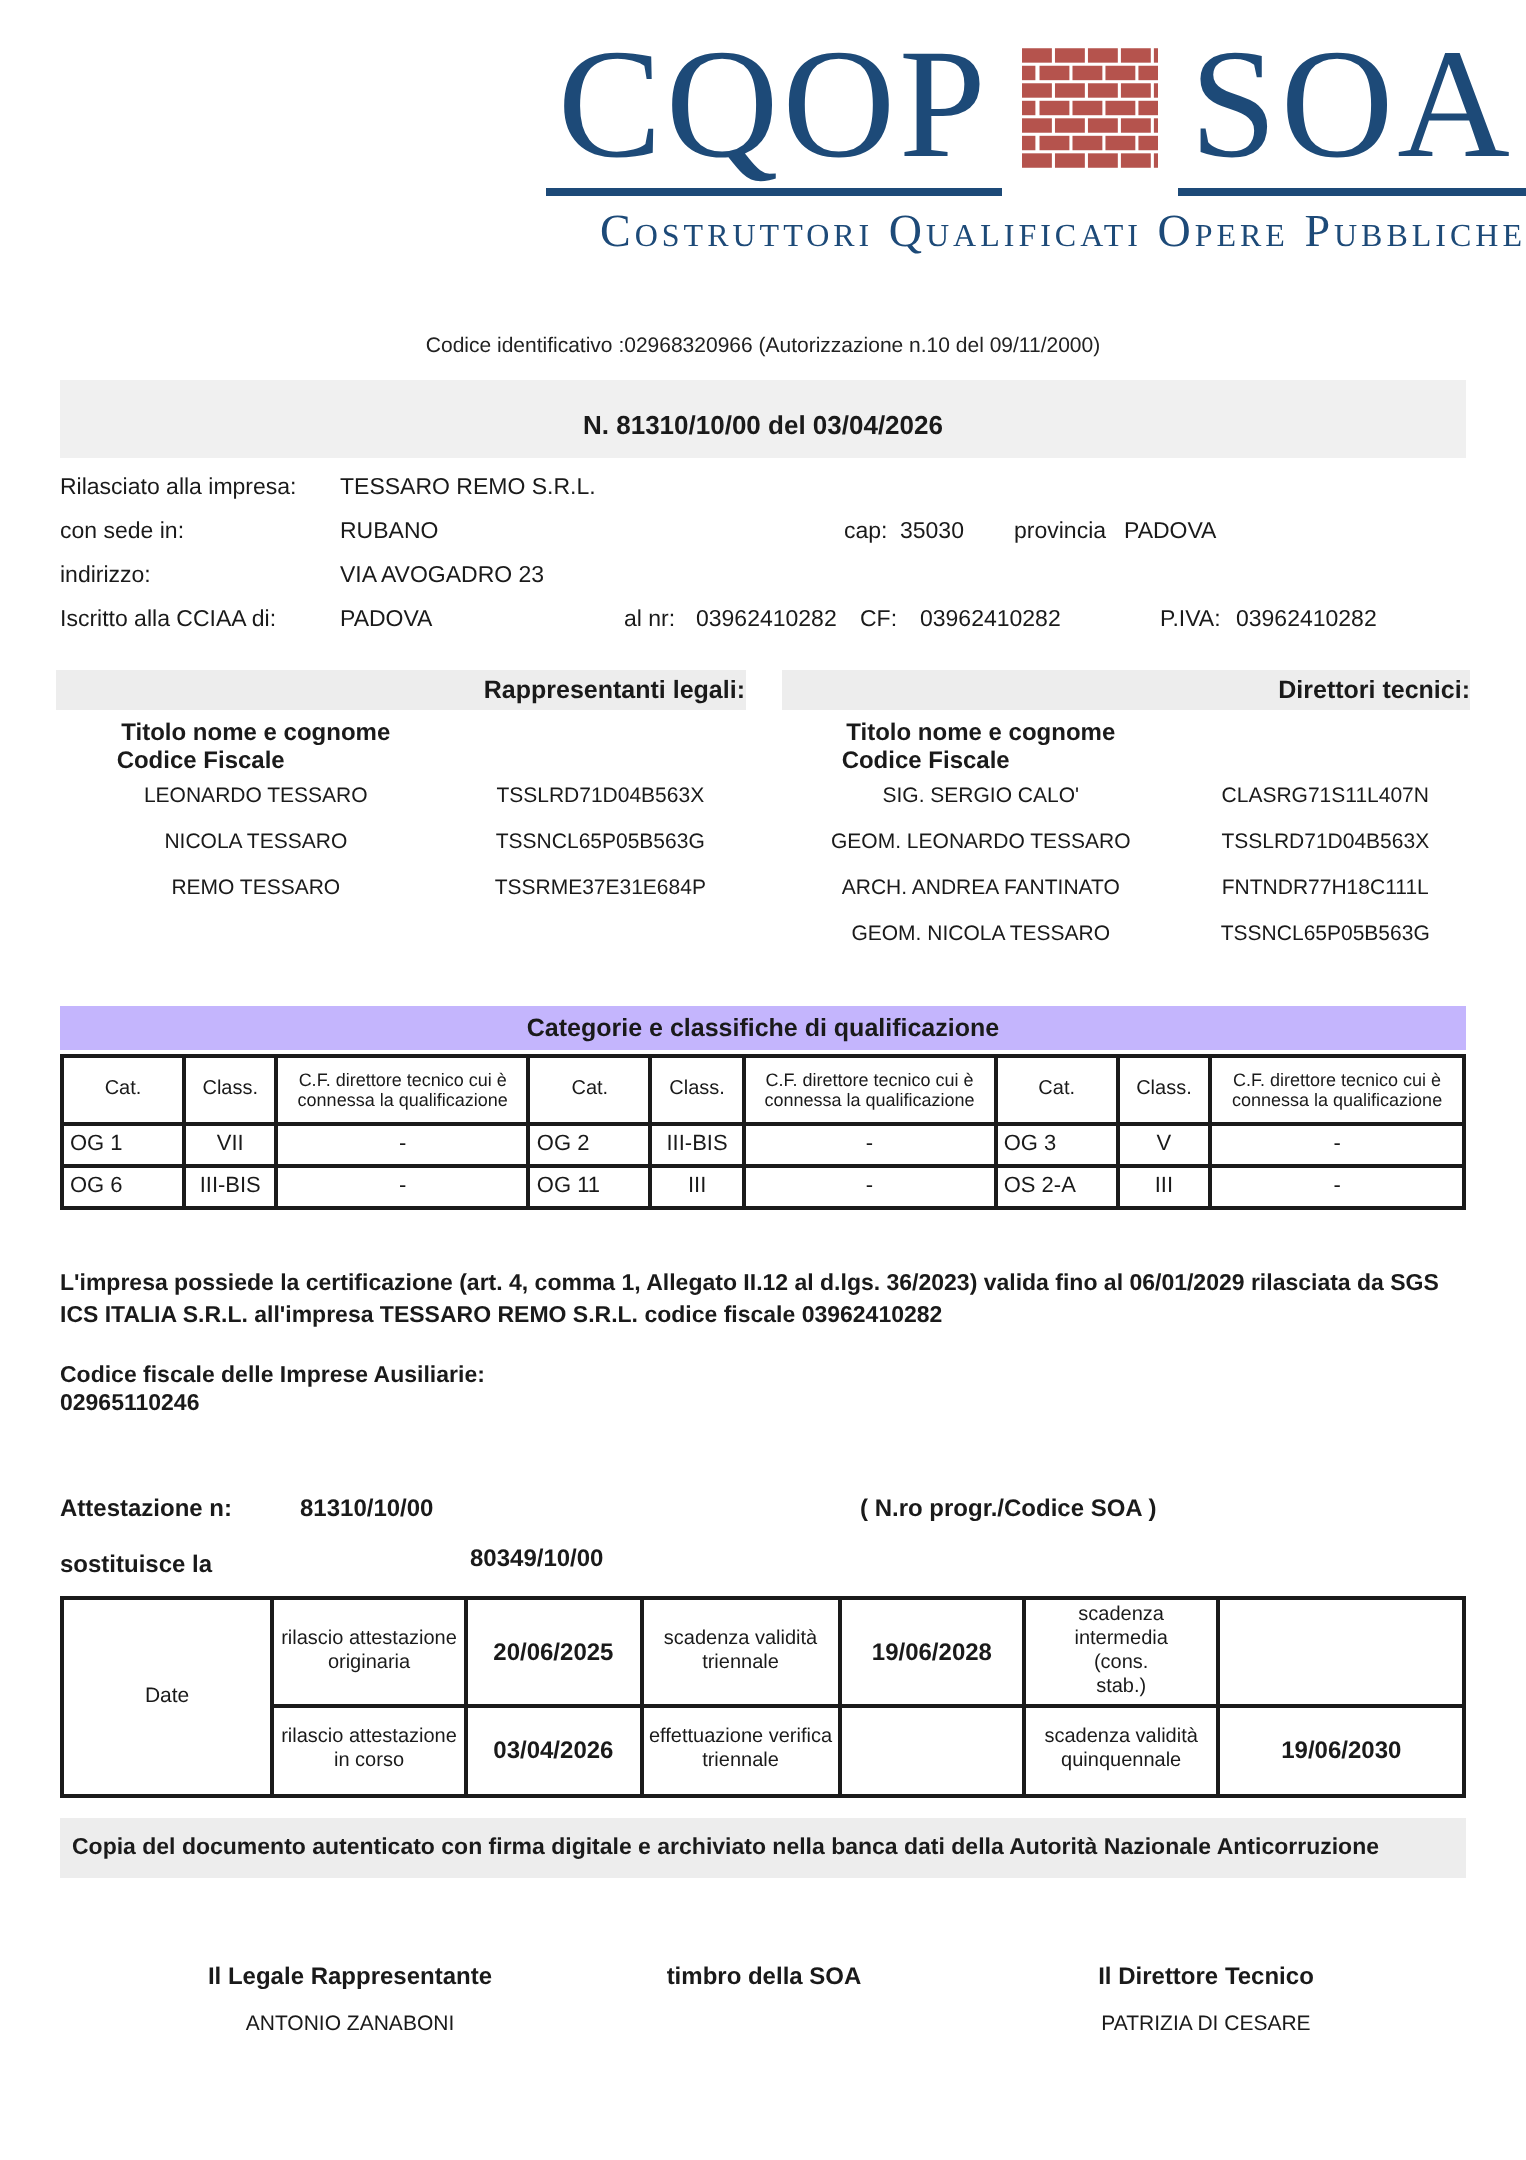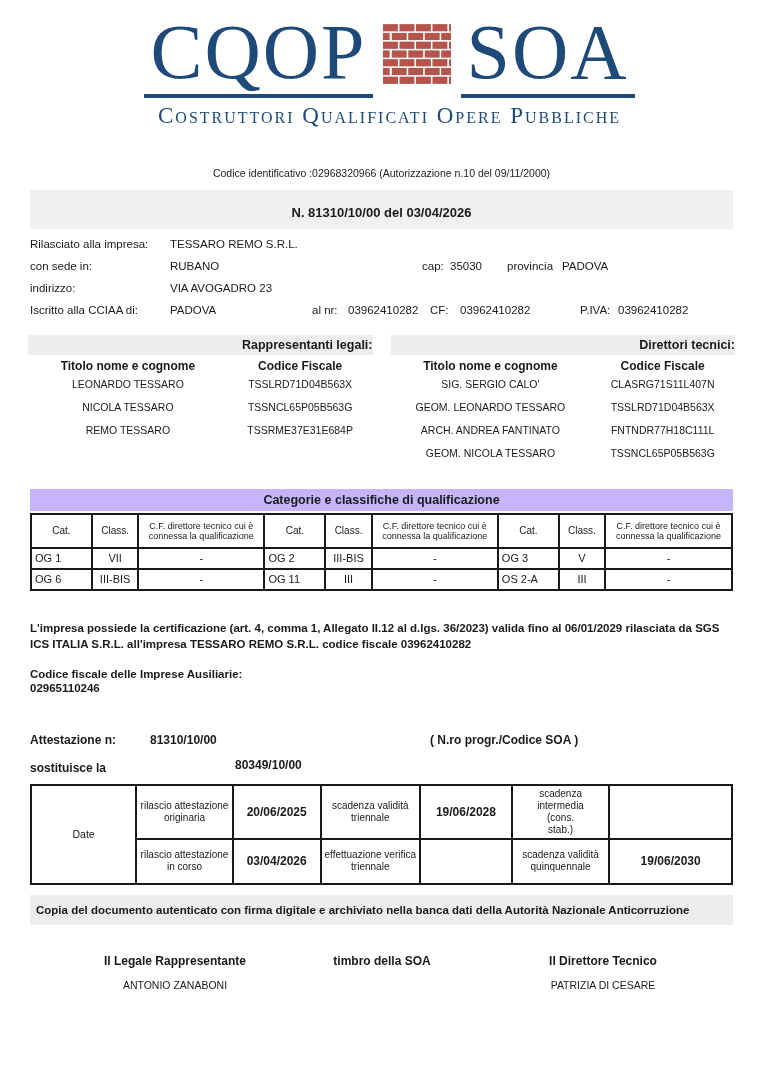--- a/index.html
+++ b/index.html
@@ -1,41 +1,41 @@
 <!DOCTYPE html>
 <html><head>
 <meta charset="utf-8">
 <style>
   * { margin:0; padding:0; box-sizing:border-box; }
   body { background:#ffffff; font-family:"Liberation Sans", sans-serif; color:#1a1a1a; }
   .page { position:relative; width:763px; height:1080px; background:#fff; overflow:hidden; }
 
   
-  .logo-wrap { padding-top:16px; text-align:center;padding-left:16px; }
+  .logo-wrap { padding-top:16px; text-align:right;padding-left:16px; }
   .logo-row { display:inline-flex; align-items:center; }
   .logo-word { font-family:"Liberation Serif", serif; font-size:78px; line-height:0.92; color:#1d4a78; letter-spacing:2px; border-bottom:4px solid #1d4a78; padding:0 6px 6px 6px; }
   .brick { width:68px; height:60px; margin:0 10px 6px 10px; }
   .logo-subtitle { margin-top:5px; font-family:"Liberation Serif", serif; font-variant:small-caps; font-size:23px; letter-spacing:2px; color:#1d4a78; font-weight:normal; }
 
   
   .codice-line { margin-top:38px; text-align:center; font-size:10.5px; color:#222; }
   .title-box { margin:11px 30px 0 30px; background:#f0f0f0; text-align:center; padding:8px 0 9px 0; }
   .title-box .t1 { font-size:13px; font-weight:bold; }
   .title-box .t2 { font-size:13px; font-weight:bold; margin-top:7px; }
 
   
   .impresa { margin:5px 30px 0 30px; }
   .info-row { position:relative; height:22px; font-size:11.5px; }
   .info-row span { position:absolute; top:4px; white-space:nowrap; }
 
   
   .twocol { display:flex; gap:18px; margin:13px 28px 0 28px; }
   .col { flex:1; }
   .col-bar { background:#ededed; text-align:right; font-weight:bold; font-size:12.5px; padding:3px 0; }
-  .col-head { display:flex; margin-top:4px; font-weight:bold; font-size:12px; }
+  .col-head { display:flex; margin-top:4px; font-weight:bold; font-size:12px;flex-direction:column; }
   .col-head .n { width:58%; text-align:center; }
   .col-head .c { width:42%; text-align:center; }
   .rep-row { display:flex; height:23px; align-items:center; font-size:10.5px; }
   .rep-row .n { width:58%; text-align:center; }
   .rep-row .c { width:42%; text-align:center; }
 
   
   .cat-section { margin:24px 30px 0 30px; }
   .cat-bar { background:#c4b5fd; text-align:center; font-weight:bold; font-size:12.5px; padding:4px 0; }
   table.cat { width:100%; border-collapse:collapse; margin-top:2px; }
@@ -63,21 +63,21 @@
   
   table.dates { width:703px; margin:1px 30px 0 30px; border-collapse:collapse; }
   table.dates td { border:2px solid #1a1a1a; text-align:center; vertical-align:middle; }
   td.dlabel { font-size:10px; line-height:12px; padding:2px; }
   td.dval { font-size:12px; font-weight:bold; }
   td.drow { font-size:10.5px; }
   table.dates tr { height:45px; }
 
   
   .note-box { margin:10px 30px 0 30px; background:#ededed; font-size:11.5px; font-weight:bold; padding:9px 6px; }
-  .sigs { position:relative; margin-top:29px; height:70px; }
+  .sigs { position:relative; margin-top:42px; height:70px; }
   .sig { position:absolute; width:240px; text-align:center; }
   .sig .lab { font-size:12px; font-weight:bold; }
   .sig .nom { font-size:10.5px; margin-top:11px; }
   .sig1 { left:55px; }
   .sig2 { left:262px; }
   .sig3 { right:40px; }
 </style>
 </head>
 <body>
 

